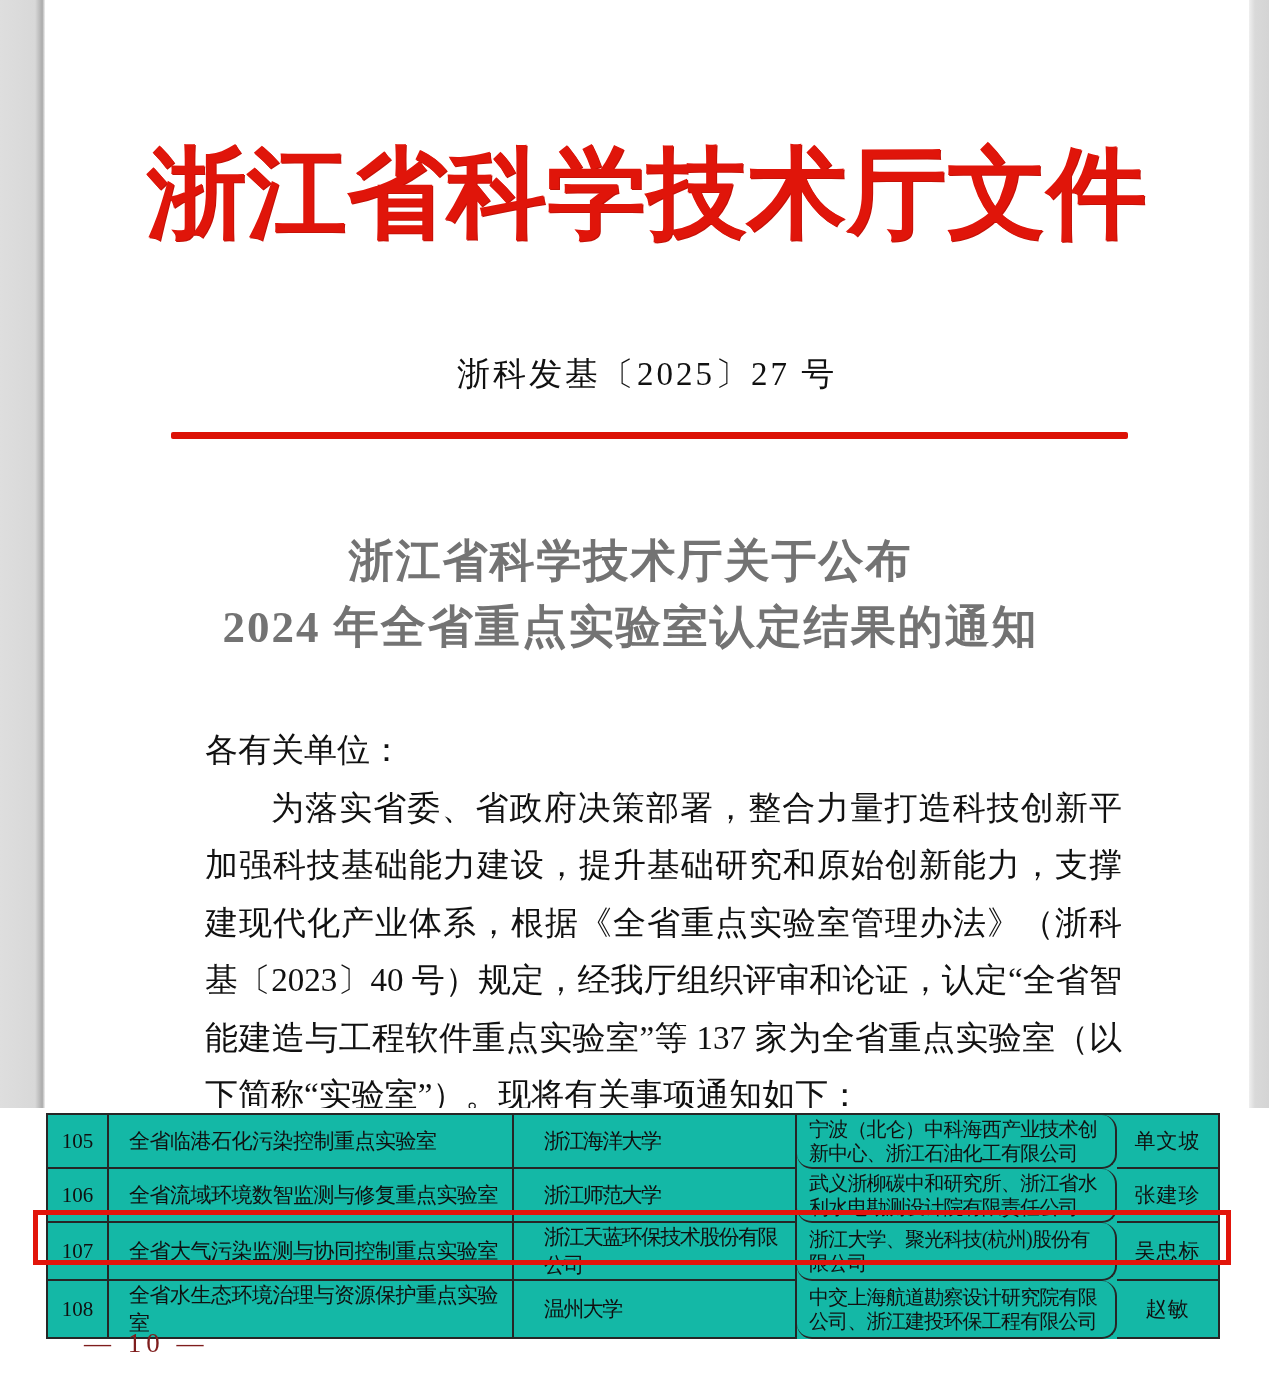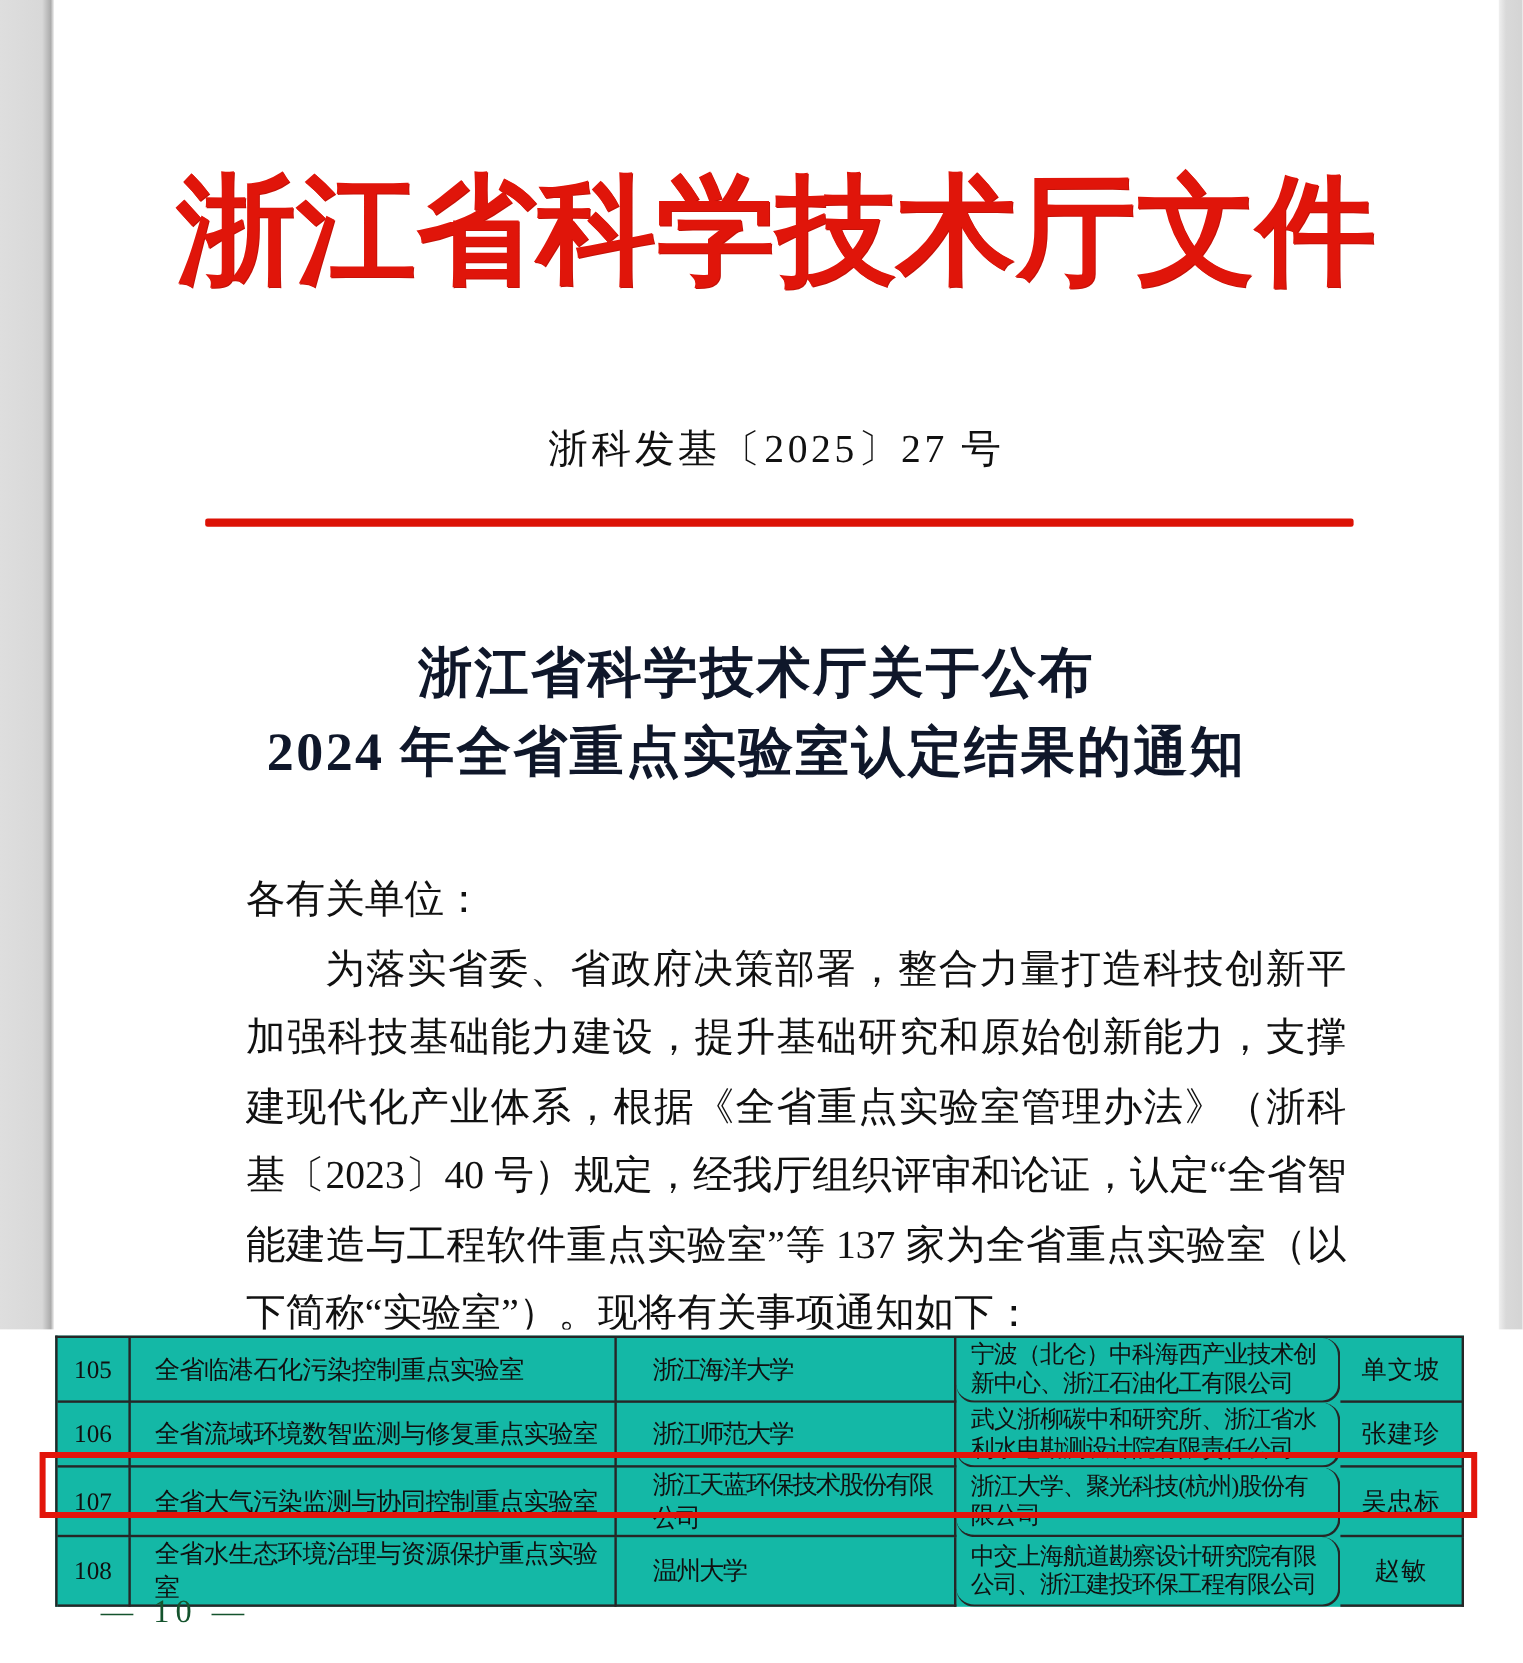--- a/index.html
+++ b/index.html
@@ -28,21 +28,21 @@
   .doc-number{
     position:absolute;left:45px;top:352px;width:1204px;
     text-align:center;font-size:33px;letter-spacing:3px;color:#111;
   }
   .red-rule{
     position:absolute;left:171px;top:432px;width:957px;height:7px;
     background:#dc1206;border-radius:2px;
   }
   .notice-title{
     position:absolute;left:45px;width:1171px;text-align:center;
-    font-weight:bold;font-size:45px;color:#0f172a;letter-spacing:2px;
+    font-weight:bold;font-size:45px;color:#737373;letter-spacing:2px;
   }
   .notice-title.l1{top:531px;}
   .notice-title.l2{top:597px;}
   .body-block{
     position:absolute;left:205px;top:722px;width:917px;
     font-size:33px;line-height:57.5px;color:#111;
   }
   .body-line{height:57.5px;white-space:nowrap;}
   .body-line.just{
     white-space:normal;
@@ -79,21 +79,21 @@
     border-radius:15px;
   }
   .t-cell.dir{justify-content:center;letter-spacing:1px;}
   .highlight-box{
     position:absolute;left:33px;top:1210px;width:1198px;height:55px;
     border:5px solid #e2150b;box-sizing:border-box;z-index:6;
     pointer-events:none;
   }
   .page-number{
     position:absolute;left:84px;top:1328px;
-    font-size:27px;letter-spacing:5px;color:#14532d;text-align:center;
+    font-size:27px;letter-spacing:5px;color:#7f1d1d;text-align:center;
   }
 </style>
 </head>
 <body>
 
 <div class="stage">
 
   <div class="strip left"></div>
   <div class="strip right"></div>
 

